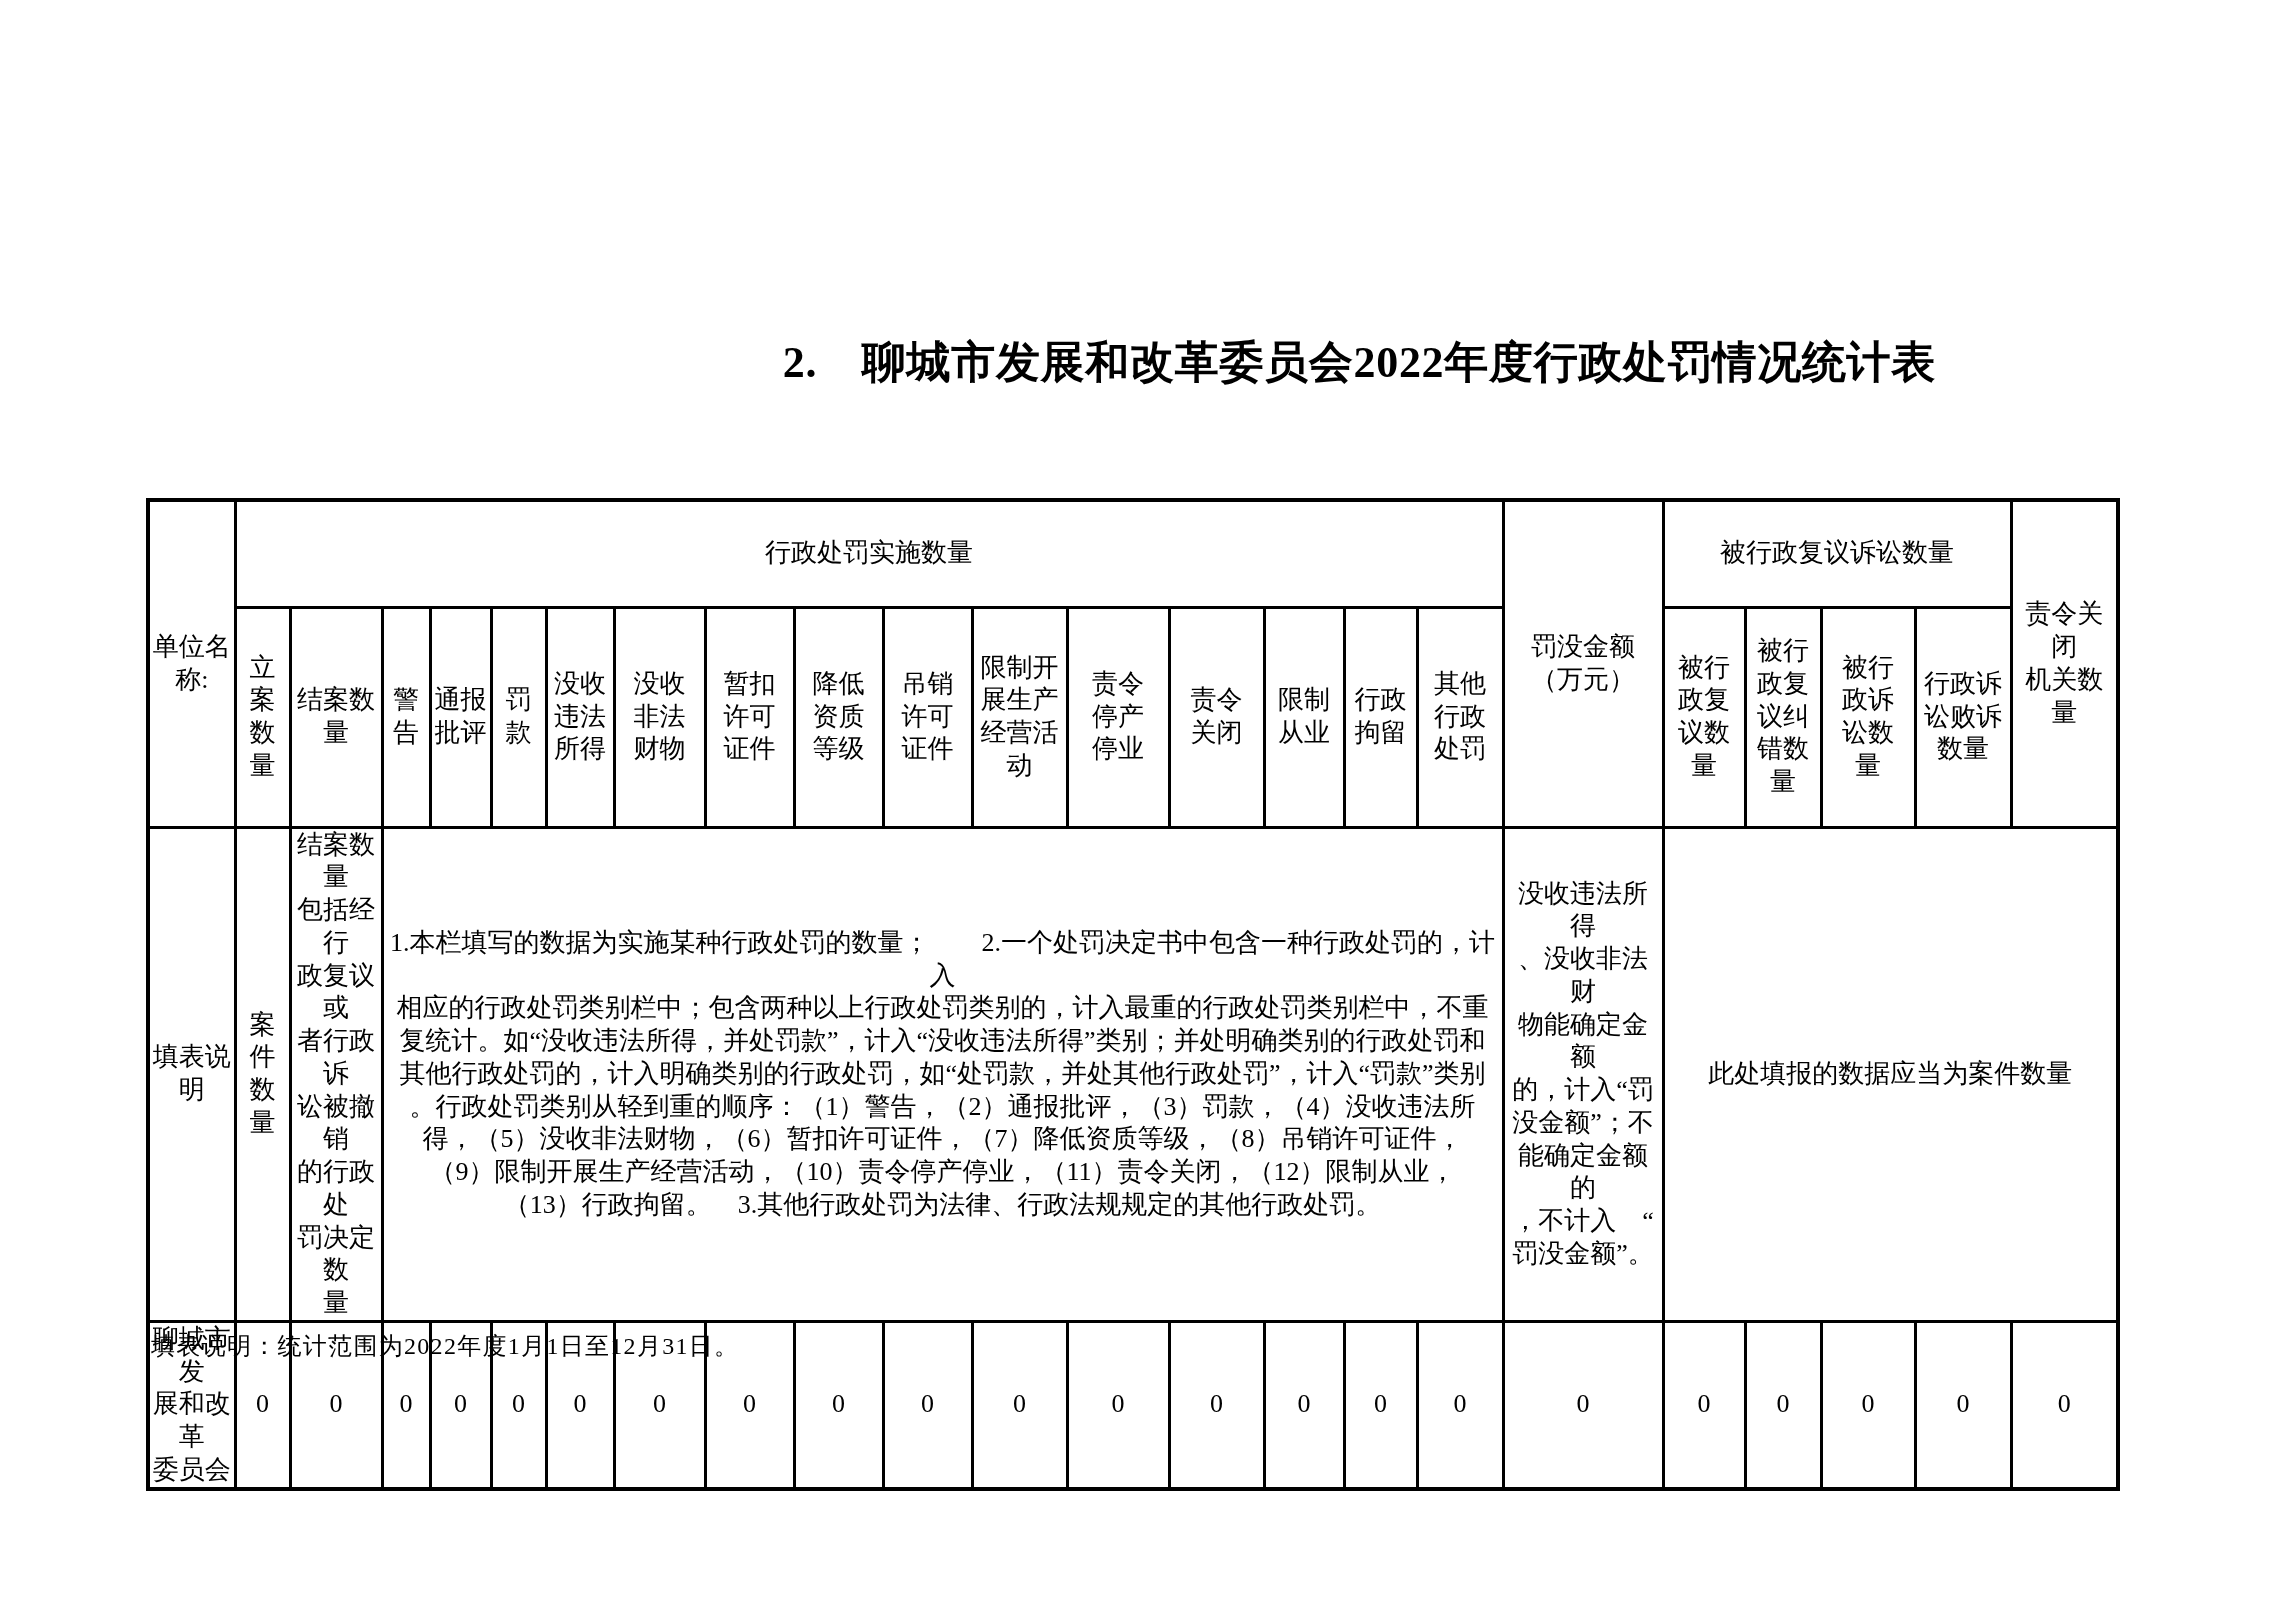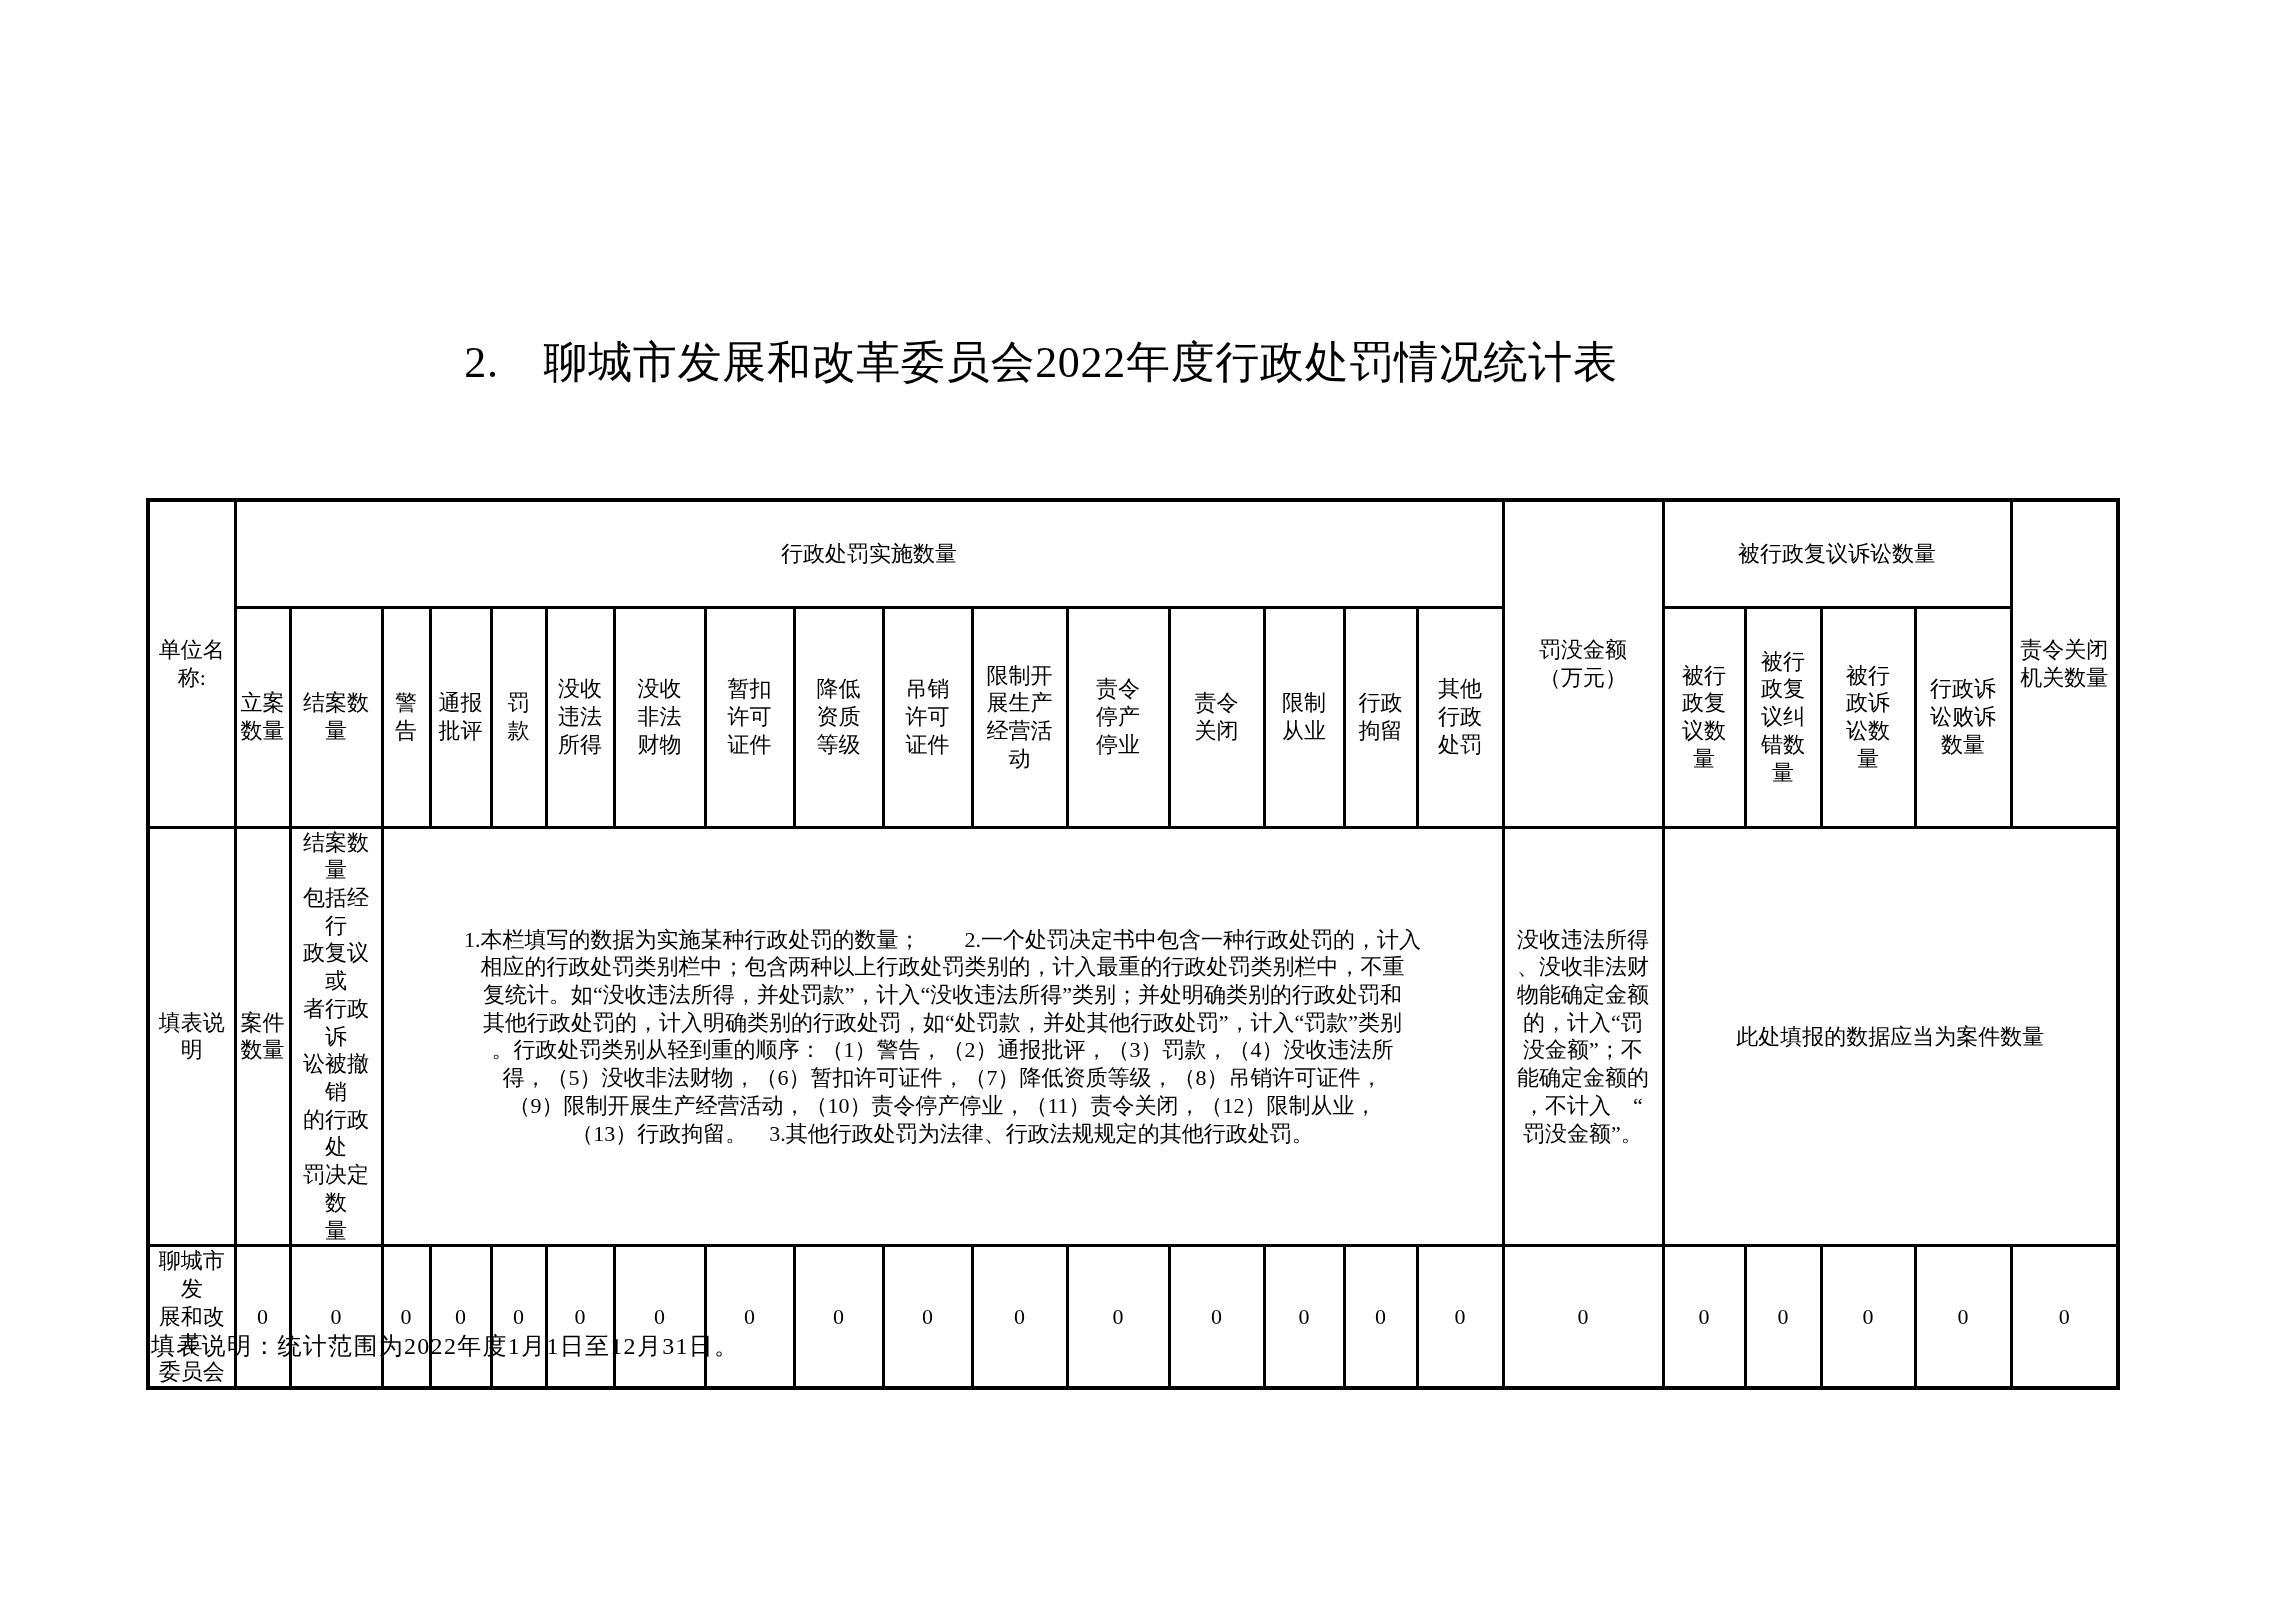--- a/index.html
+++ b/index.html
@@ -3,35 +3,35 @@
 <meta charset="utf-8">
 <style>
   html,body{margin:0;padding:0;}
   body{
     width:2284px;height:1617px;position:relative;background:#ffffff;
     font-family:"Liberation Serif","DejaVu Serif",serif;color:#000;
     overflow:hidden;
   }
   .title{
     position:absolute;top:333px;left:146px;width:1790px;
-    text-align:center;font-size:44px;font-weight:normal;
+    text-align:right;font-size:44px;font-weight:bold;
     white-space:nowrap;letter-spacing:0.7px;
   }
   table.stats{
     position:absolute;top:498px;left:146px;
     border-collapse:collapse;table-layout:fixed;
     border:4.6px solid #000;
   }
   table.stats td{
     border:3.3px solid #000;
     text-align:center;vertical-align:middle;
     white-space:pre-line;
     padding:0 1.3px;
     overflow:hidden;
-    font-size:22px;line-height:1.26;
+    font-size:26px;line-height:1.26;
   }
   td.group-hd{font-size:23.4px;line-height:1.3;}
   td.col-hd{font-size:22px;line-height:1.26;}
   td.note-label{font-size:21px;}
   td.note-small{font-size:21px;line-height:1.38;}
   td.note-long{font-size:23.4px;line-height:1.36;text-align:center;padding:0 5.2px;}
   td.note-fine{font-size:23px;line-height:1.36;padding:0 2.6px;margin-left:24px;}
   td.note-review{font-size:23.4px;margin-left:32px;}
   td.unit-cell{font-size:19.5px;line-height:1.5;text-align:center;}
   td.val{font-size:23.4px;}

